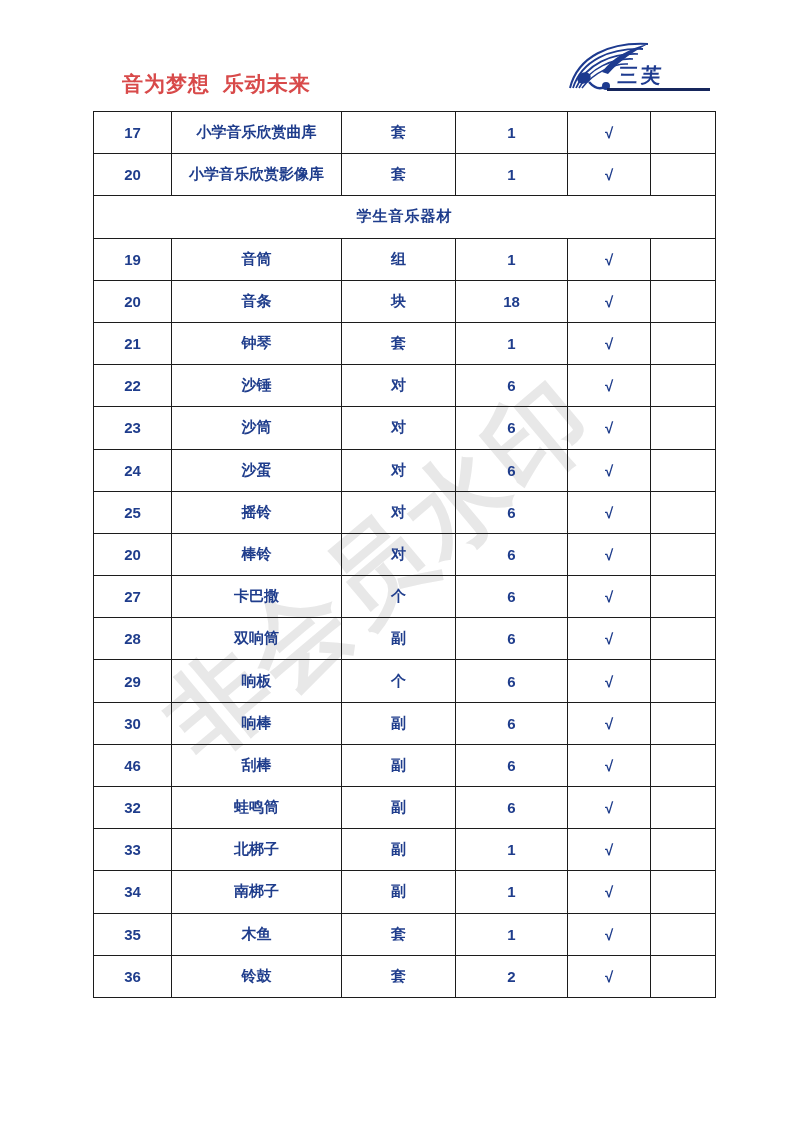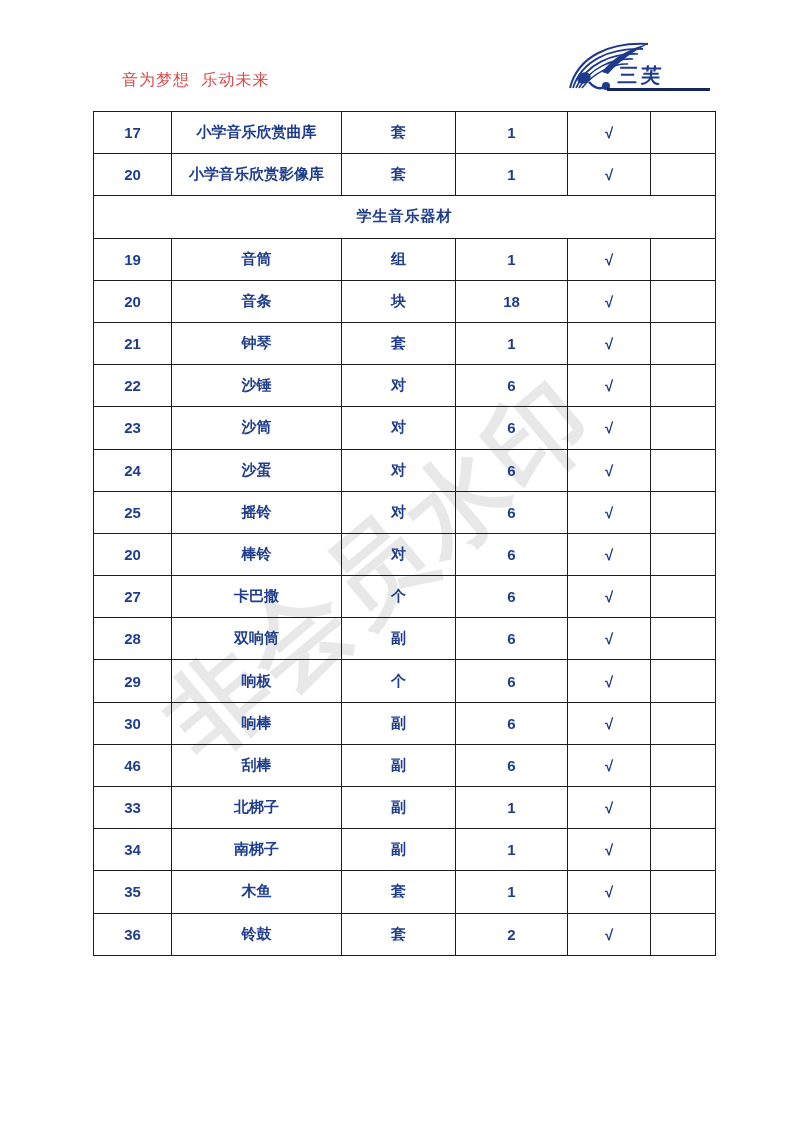--- a/index.html
+++ b/index.html
@@ -27,22 +27,22 @@
     font-weight:600;
     letter-spacing:4px;
     color:var(--wm);
     white-space:nowrap;
     z-index:1;
     user-select:none;
   }
   .slogan{
     position:absolute;
     left:122px;top:70px;
-    font-size:16px;
-    font-weight:400;
+    font-size:21px;
+    font-weight:700;
     letter-spacing:1px;
     word-spacing:6px;
     color:var(--red);
     z-index:3;
   }
   .logo{
     position:absolute;
     left:560px;top:40px;
     width:160px;height:52px;
     z-index:3;
@@ -262,20 +262,28 @@
 
   <tr>
     <td class="c-no">46</td>
     <td class="c-name">刮棒</td>
     <td class="c-unit">副</td>
     <td class="c-qty">6</td>
     <td class="c-check">√</td>
     <td class="c-extra"></td>
   </tr>
 
+  <tr>
+    <td class="c-no">32</td>
+    <td class="c-name">蛙鸣筒</td>
+    <td class="c-unit">副</td>
+    <td class="c-qty">6</td>
+    <td class="c-check">√</td>
+    <td class="c-extra"></td>
+  </tr>
 
   <tr>
     <td class="c-no">33</td>
     <td class="c-name">北梆子</td>
     <td class="c-unit">副</td>
     <td class="c-qty">1</td>
     <td class="c-check">√</td>
     <td class="c-extra"></td>
   </tr>
 

